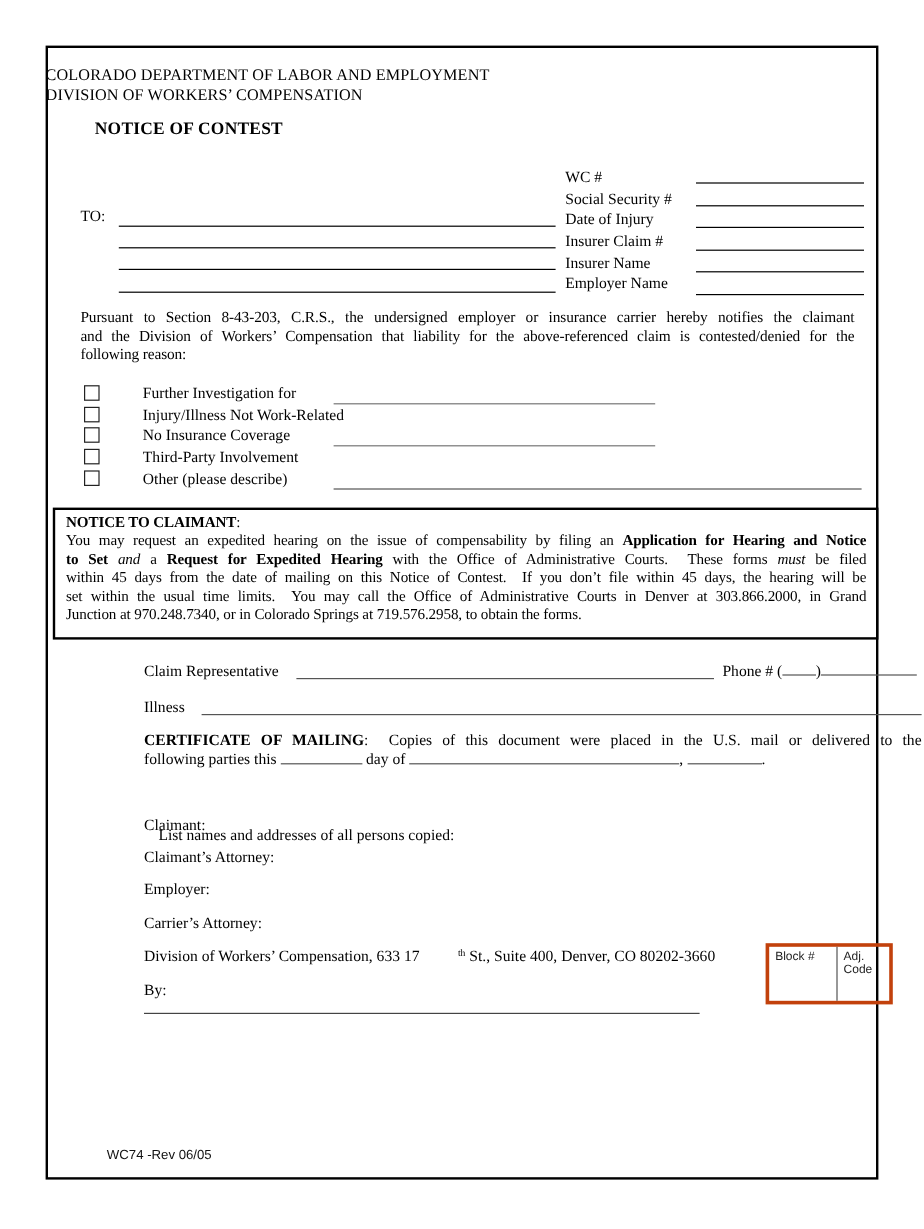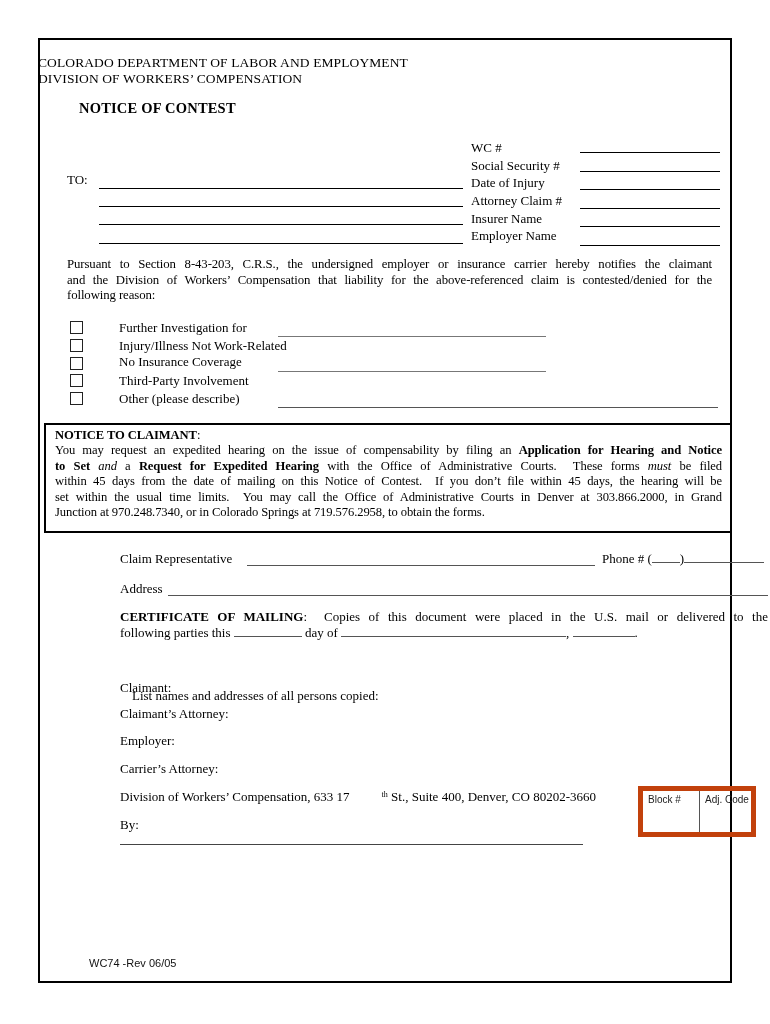--- a/index.html
+++ b/index.html
@@ -18,42 +18,42 @@
   .jline{text-align:justify;text-align-last:justify;}
   .reason-row{position:absolute;left:70px;height:15px;display:flex;align-items:center;white-space:nowrap;}
   .cbx{display:inline-block;width:11px;height:11px;border:1.5px solid #222;background:#fff;}
   .reason-label{margin-left:36px;font-size:13px;}
   .nbox{position:absolute;left:44px;top:423px;width:688px;height:110px;border:2px solid #000;
         box-sizing:border-box;padding:3px 8px 0 9px;font-size:12.6px;line-height:15.4px;letter-spacing:-0.1px;}
   .blank{display:inline-block;border-bottom:1px solid #555;height:11px;}
   .lower{font-size:13px;white-space:nowrap;}
   .cert{position:absolute;left:120px;top:609px;width:648px;font-size:13px;line-height:15.9px;}
   sup{font-size:8px;vertical-align:4px;line-height:0;margin-left:32px;}
-  .blockbox{position:absolute;left:638px;top:786px;width:118px;height:51px;
-            border:5px solid #c2410c;box-sizing:border-box;display:flex;
+  .blockbox{position:absolute;left:638px;top:786px;width:106px;height:51px;
+            border:3px solid #c2410c;box-sizing:border-box;display:flex;
             font-family:"Liberation Sans", sans-serif;font-size:10px;color:#222;}
   .blockcell{flex:0 0 57px;border-right:1px solid #555;padding:3px 0 0 5px;box-sizing:border-box;}
   .adjcell{flex:1;padding:3px 0 0 5px;box-sizing:border-box;}
   .footer{position:absolute;left:89px;top:957px;font-family:"Liberation Sans", sans-serif;font-size:11px;color:#111;}
 </style>
 </head>
 <body>
 
 <div class="doc">
 
   <div class="frame"></div>
 
   <div class="hdr" style="top:55px;">COLORADO DEPARTMENT OF LABOR AND EMPLOYMENT</div>
   <div class="hdr" style="top:71px;">DIVISION OF WORKERS’ COMPENSATION</div>
   <div class="hdr title" style="top:100px;">NOTICE OF CONTEST</div>
 
   <div class="reflabel" style="top:140px;">WC #</div>
   <div class="reflabel" style="top:158px;">Social Security #</div>
   <div class="reflabel" style="top:175px;">Date of Injury</div>
-  <div class="reflabel" style="top:193px;">Attorney Claim #</div>
+  <div class="reflabel" style="top:193px;">Insurer Claim #</div>
   <div class="reflabel" style="top:211px;">Insurer Name</div>
   <div class="reflabel" style="top:228px;">Employer Name</div>
 
   <div class="rline" style="left:580px;top:152px;width:140px;"></div>
   <div class="rline" style="left:580px;top:171px;width:140px;"></div>
   <div class="rline" style="left:580px;top:189px;width:140px;"></div>
   <div class="rline" style="left:580px;top:208px;width:140px;"></div>
   <div class="rline" style="left:580px;top:226px;width:140px;"></div>
   <div class="rline" style="left:580px;top:245px;width:140px;"></div>
 
@@ -70,21 +70,21 @@
   </div>
 
   <div class="reason-row" style="top:320px;">
     <span class="cbx"></span>
     <span class="reason-label">Further Investigation for</span>
   </div>
   <div class="reason-row" style="top:338px;">
     <span class="cbx"></span>
     <span class="reason-label">Injury/Illness Not Work-Related</span>
   </div>
-  <div class="reason-row" style="top:355px;align-items:flex-end;">
+  <div class="reason-row" style="top:355px;">
     <span class="cbx"></span>
     <span class="reason-label">No Insurance Coverage</span>
   </div>
   <div class="reason-row" style="top:373px;">
     <span class="cbx"></span>
     <span class="reason-label">Third-Party Involvement</span>
   </div>
   <div class="reason-row" style="top:391px;">
     <span class="cbx"></span>
     <span class="reason-label">Other (please describe)</span>
@@ -100,21 +100,21 @@
     <div class="jline"><span style="font-weight: bold;">to Set</span><span> </span><span style="font-style: italic;">and</span><span> a </span><span style="font-weight: bold;">Request for Expedited Hearing</span><span> with the Office of Administrative Courts.&nbsp; These forms </span><span style="font-style: italic;">must</span><span> be filed</span></div>
     <div class="jline"><span>within 45 days from the date of mailing on this Notice of Contest.&nbsp; If you don’t file within 45 days, the hearing will be</span></div>
     <div class="jline"><span>set within the usual time limits.&nbsp; You may call the Office of Administrative Courts in Denver at 303.866.2000, in Grand</span></div>
     <div><span>Junction at 970.248.7340, or in Colorado Springs at 719.576.2958, to obtain the forms.</span></div>
   </div>
 
   <div class="abs lower" style="left:120px;top:551px;">Claim Representative</div>
   <div class="rline mline" style="left:247px;top:565px;width:348px;"></div>
   <div class="abs lower" style="left:602px;top:551px;"><span>Phone # (</span><span class="blank" style="width: 28px;"></span><span>)</span><span class="blank" style="width: 80px;"></span></div>
 
-  <div class="abs lower" style="left:120px;top:581px;">Address</div>
+  <div class="abs lower" style="left:120px;top:581px;">Illness</div>
   <div class="rline mline" style="left:168px;top:595px;width:600px;"></div>
 
   <div class="cert">
     <div class="jline"><span style="font-weight: bold;">CERTIFICATE OF MAILING</span><span>:&nbsp; Copies of this document were placed in the U.S. mail or delivered to the</span></div>
     <div><span>following parties this </span><span class="blank" style="width: 68px;"></span><span> day of </span><span class="blank" style="width: 225px;"></span><span>, </span><span class="blank" style="width: 62px;"></span><span>.</span></div>
   </div>
 
   <div class="abs lower" style="left:120px;top:688px;margin-left:12px;">List names and addresses of all persons copied:</div>
   <div class="abs lower" style="left:120px;top:680px;">Claimant:</div>
   <div class="abs lower" style="left:120px;top:706px;">Claimant’s Attorney:</div>

